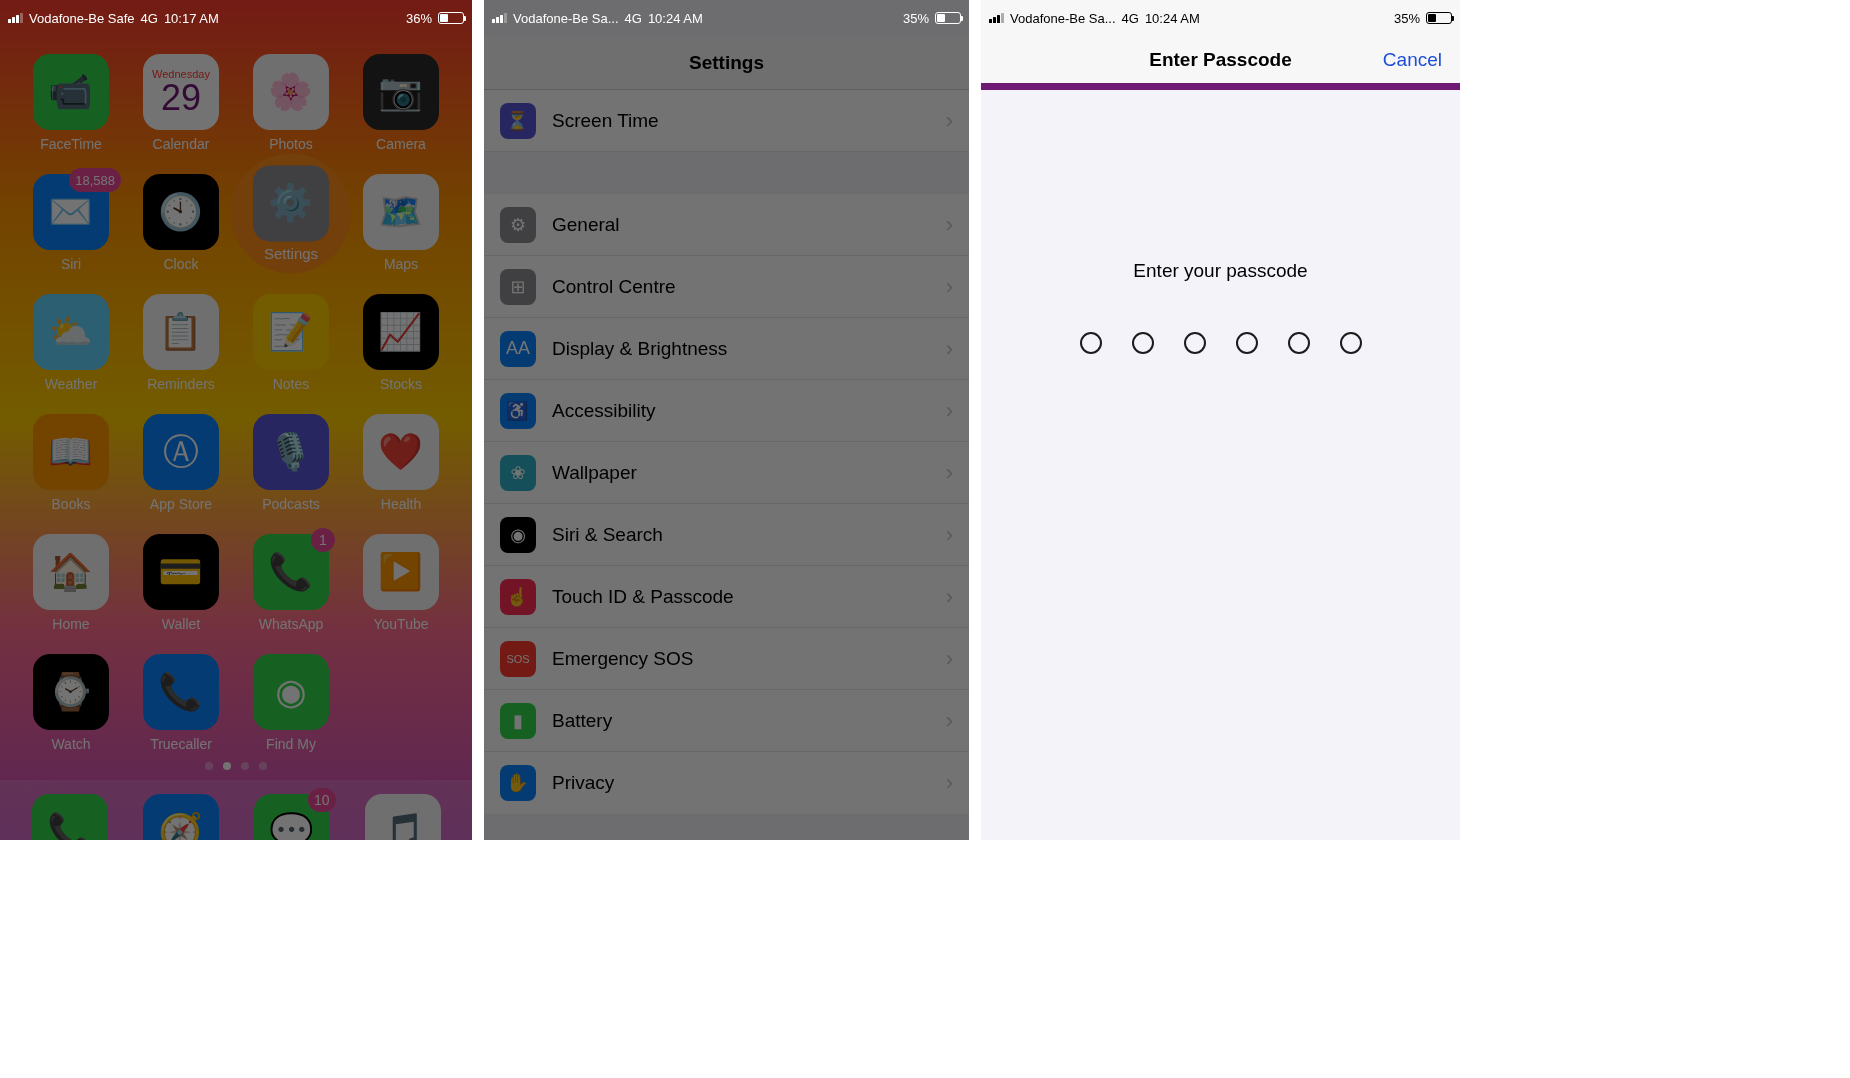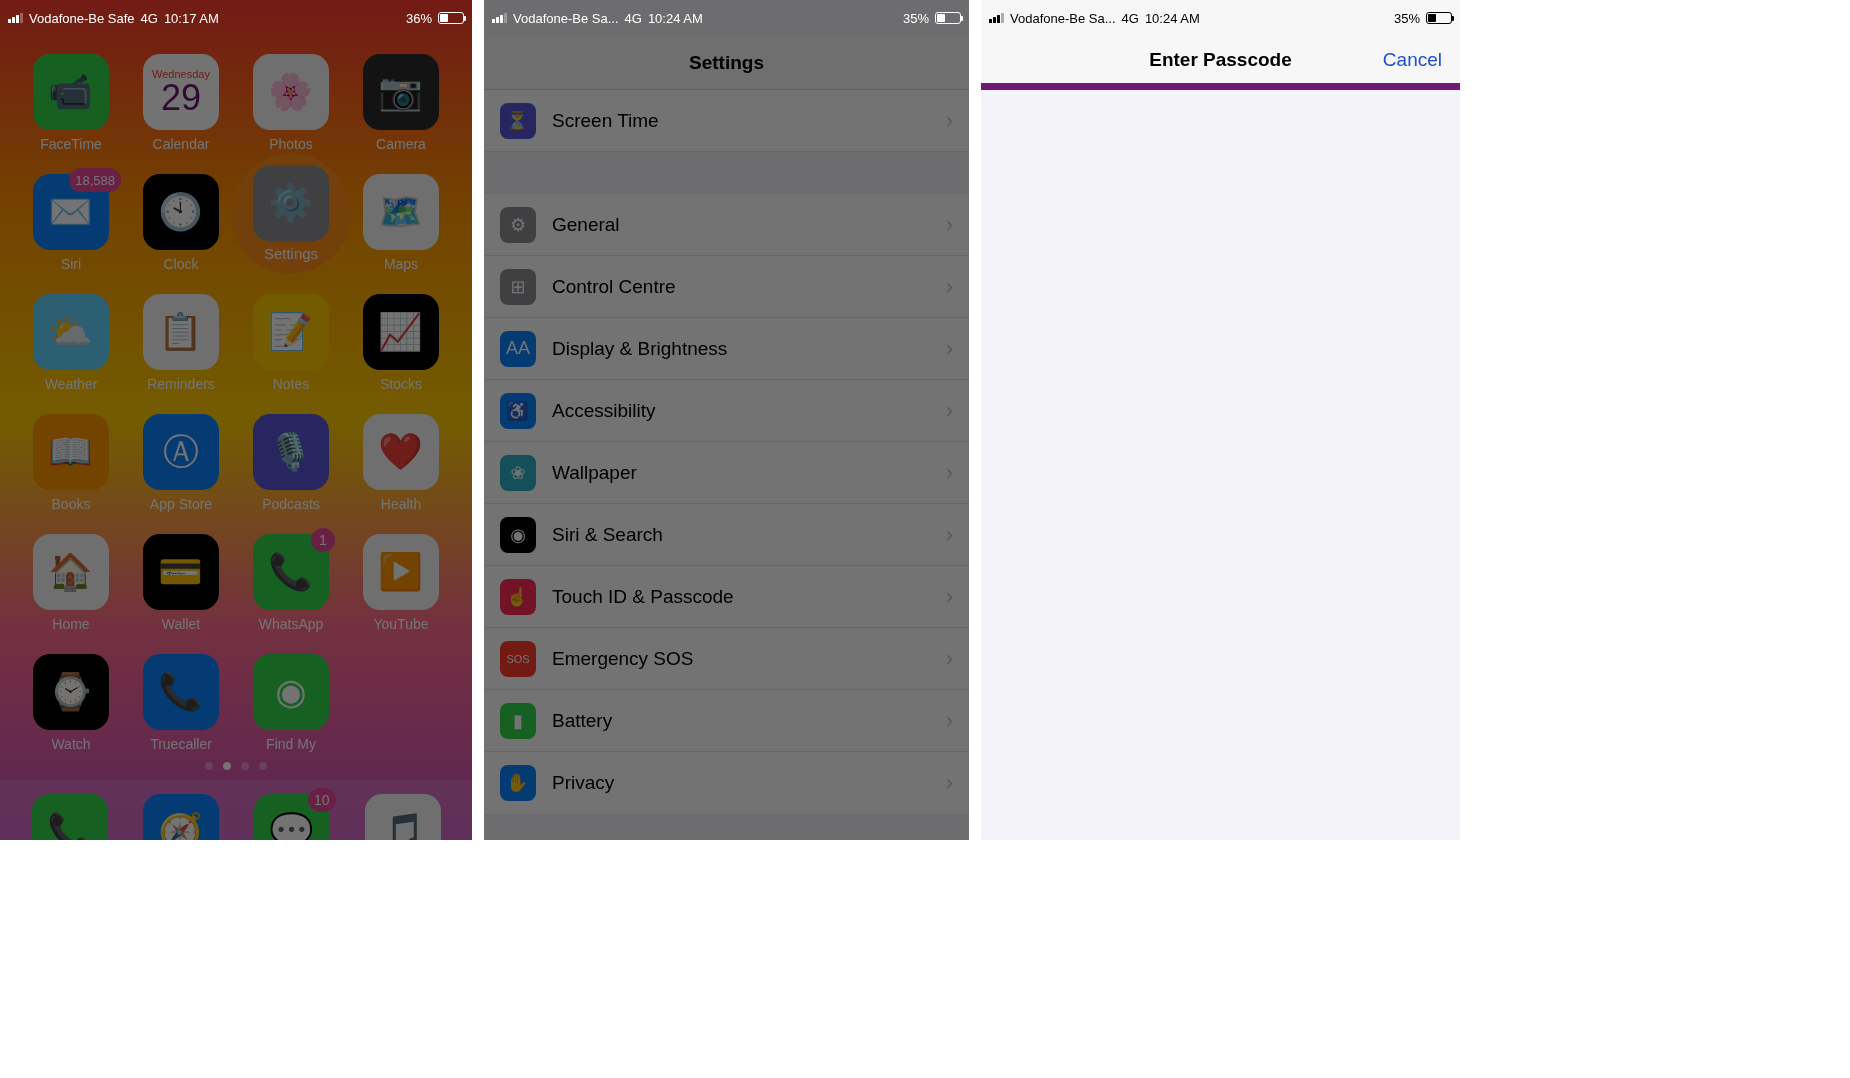--- a/index.html
+++ b/index.html
@@ -321,13 +321,24 @@
       <span>35%</span>
       <div class="battery-icon">
           <div class="battery-fill" style="width:35%"></div>
         </div>
     </div>
   </div>
   <div class="nav-bar3">
     <span class="title">Enter Passcode</span>
     <span class="cancel">Cancel</span>
   </div>
+  <div class="passcode-area">
+    <div class="passcode-prompt">Enter your passcode</div>
+    <div class="passcode-dots" id="passcode-dots">
+        <span></span>
+        <span></span>
+        <span></span>
+        <span></span>
+        <span></span>
+        <span></span>
+      </div>
+  </div>
 </div>
 
 </body></html>

